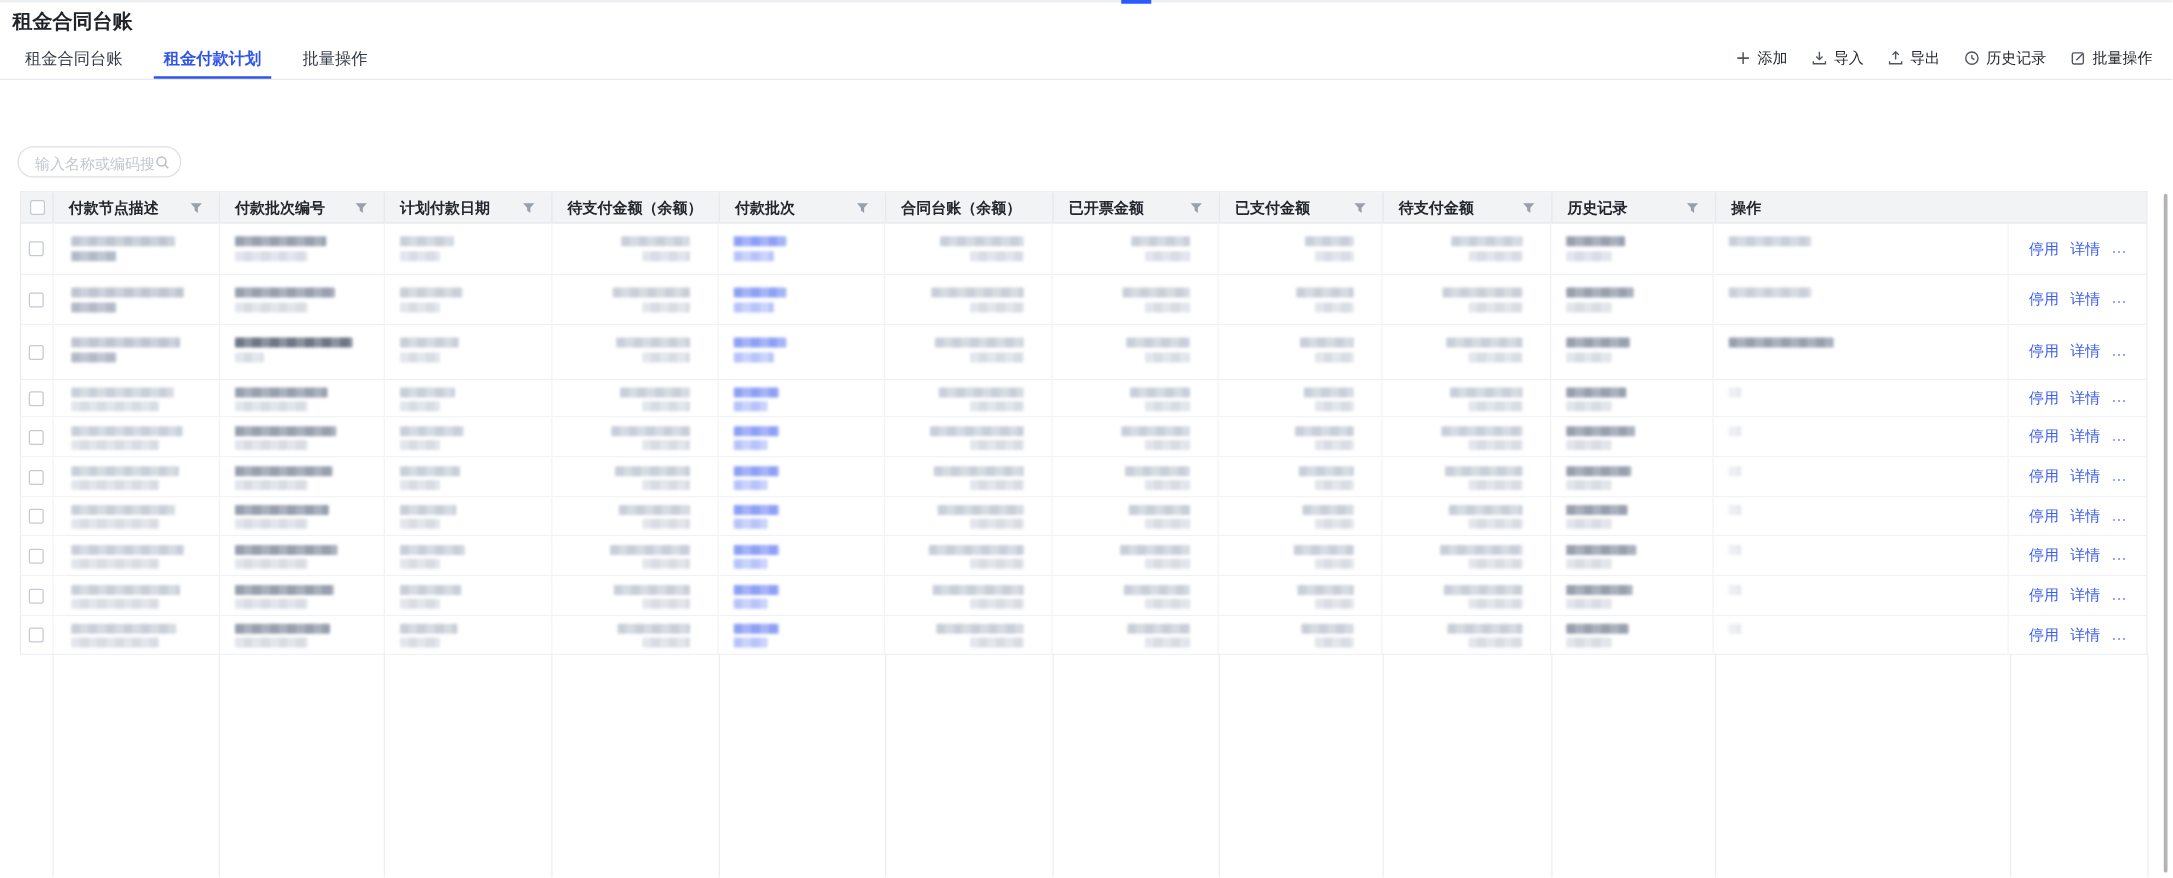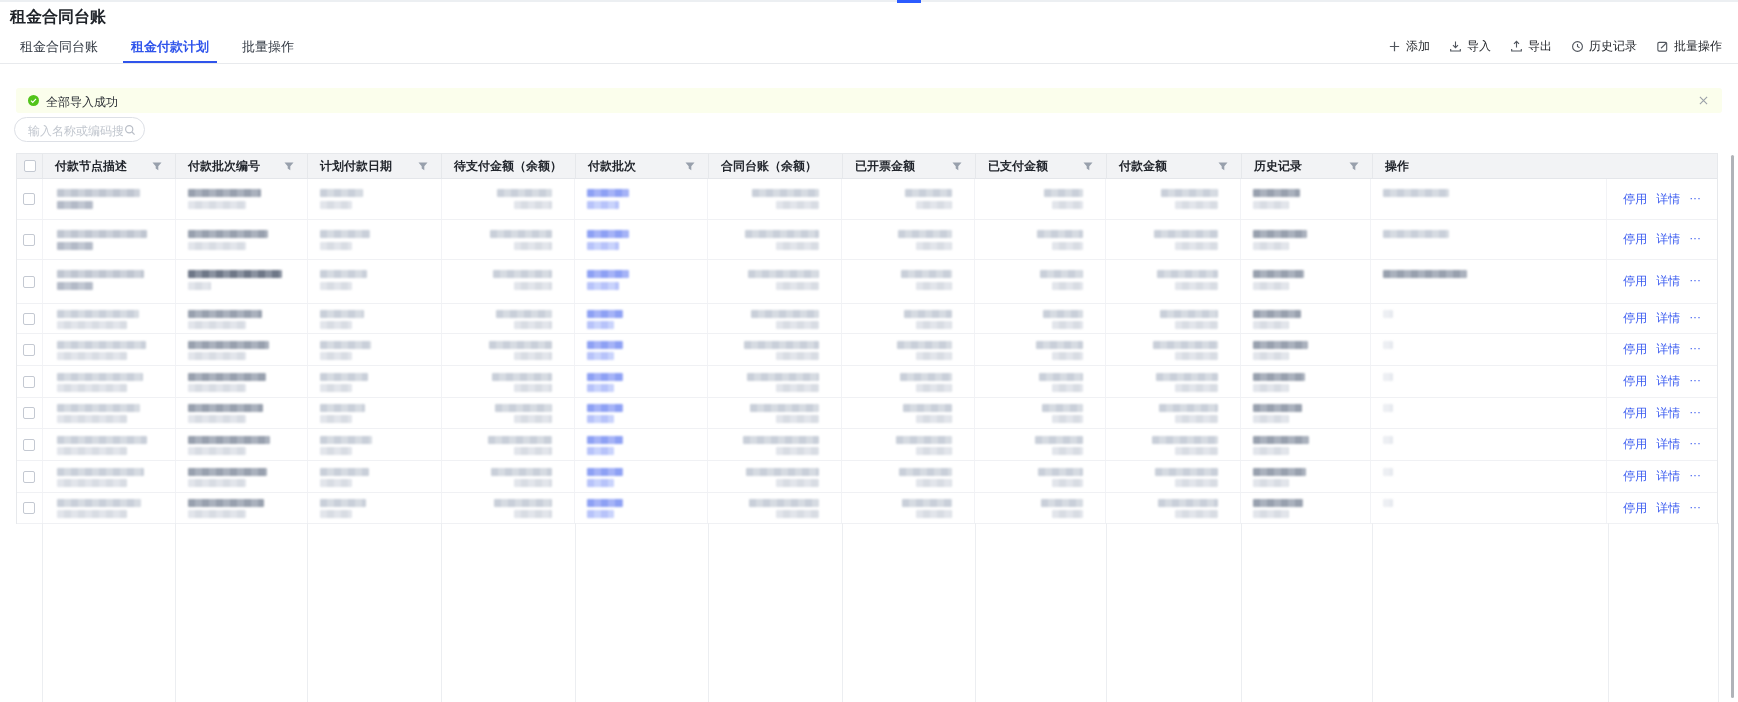--- a/index.html
+++ b/index.html
@@ -39,21 +39,21 @@
   .th{position:relative;display:flex;align-items:center;box-sizing:border-box;
       border-right:1px solid #e6e8eb;padding-left:12px;font-weight:700;color:#22262d;overflow:hidden;white-space:nowrap;}
   .th:last-child{border-right:none;}
   .th .funnel{position:absolute;right:13px;top:8px;}
   .row{display:flex;border-bottom:1px solid #f0f1f4;box-sizing:border-box;background:#fff;}
   .cell{position:relative;box-sizing:border-box;border-right:1px solid #f2f3f6;overflow:hidden;}
   .cell:last-child{border-right:none;}
   .cbcell{display:flex;align-items:center;justify-content:center;}
   .checkbox{width:12px;height:12px;border:1px solid #c4c9d2;border-radius:2px;background:#fff;cursor:pointer;box-sizing:border-box;}
   .blur-line{position:absolute;height:8px;border-radius:1px;filter:blur(1.2px);}
-  .actions{display:flex;align-items:flex-start;gap:9px;padding-left:16px;color:#3a5bf0;white-space:nowrap;}
+  .actions{display:flex;align-items:flex-end;gap:9px;padding-left:16px;color:#3a5bf0;white-space:nowrap;}
   .actions span{cursor:pointer;}
   
   .vline{position:absolute;top:523px;width:1px;height:179px;background:#eceef1;}
   .scrollbar{position:absolute;left:1731px;top:155px;width:3px;height:543px;background:#b0b3b8;border-radius:2px;cursor:pointer;}
 </style>
 </head>
 <body>
 
 <div id="app">
   <div class="top-hairline"></div>
@@ -102,30 +102,20 @@
       <div class="tb-item">
         <svg width="13" height="13" viewBox="0 0 14 14" fill="none" stroke="#51565e" stroke-width="1.2">
             <rect x="2" y="2.5" width="9.5" height="9.5" rx="1.4"></rect>
             <path d="M5.4 8.9l5.6-5.6"></path>
           </svg>
         <span>批量操作</span>
       </div>
     </div>
   </div>
 
-  <div class="banner">
-    <svg class="banner-dot" viewBox="0 0 14 14">
-        <circle cx="7" cy="7" r="7" fill="#52c41a"></circle>
-        <path d="M3.8 7.2l2.2 2.2 4.2-4.4" stroke="#fff" stroke-width="1.5" fill="none"></path>
-      </svg>
-    <span class="banner-msg">全部导入成功</span>
-    <svg class="banner-close" viewBox="0 0 10 10" stroke="currentColor" stroke-width="1.2">
-        <path d="M1 1l8 8M9 1L1 9"></path>
-      </svg>
-  </div>
 
   <div class="search">
     <input type="text" placeholder="输入名称或编码搜索" style="">
     <svg class="mag" width="12" height="12" viewBox="0 0 12 12" fill="none" stroke="#b9bec7" stroke-width="1.2">
         <circle cx="5.2" cy="5.2" r="3.6"></circle>
         <path d="M8 8l2.6 2.6"></path>
       </svg>
   </div>
 
   <div class="tablewrap">
@@ -169,21 +159,21 @@
             <path d="M0.5 0.5h9L6.3 4.2v4.1L3.7 6.4V4.2Z" fill="#98a0ac"></path>
           </svg>
         </div>
         <div class="th" style="width: 131px;">
           <span>已支付金额</span>
           <svg class="funnel" width="10" height="9" viewBox="0 0 10 9">
             <path d="M0.5 0.5h9L6.3 4.2v4.1L3.7 6.4V4.2Z" fill="#98a0ac"></path>
           </svg>
         </div>
         <div class="th" style="width: 135px;">
-          <span>付款金额</span>
+          <span>待支付金额</span>
           <svg class="funnel" width="10" height="9" viewBox="0 0 10 9">
             <path d="M0.5 0.5h9L6.3 4.2v4.1L3.7 6.4V4.2Z" fill="#98a0ac"></path>
           </svg>
         </div>
         <div class="th" style="width: 131px;">
           <span>历史记录</span>
           <svg class="funnel" width="10" height="9" viewBox="0 0 10 9">
             <path d="M0.5 0.5h9L6.3 4.2v4.1L3.7 6.4V4.2Z" fill="#98a0ac"></path>
           </svg>
         </div>

